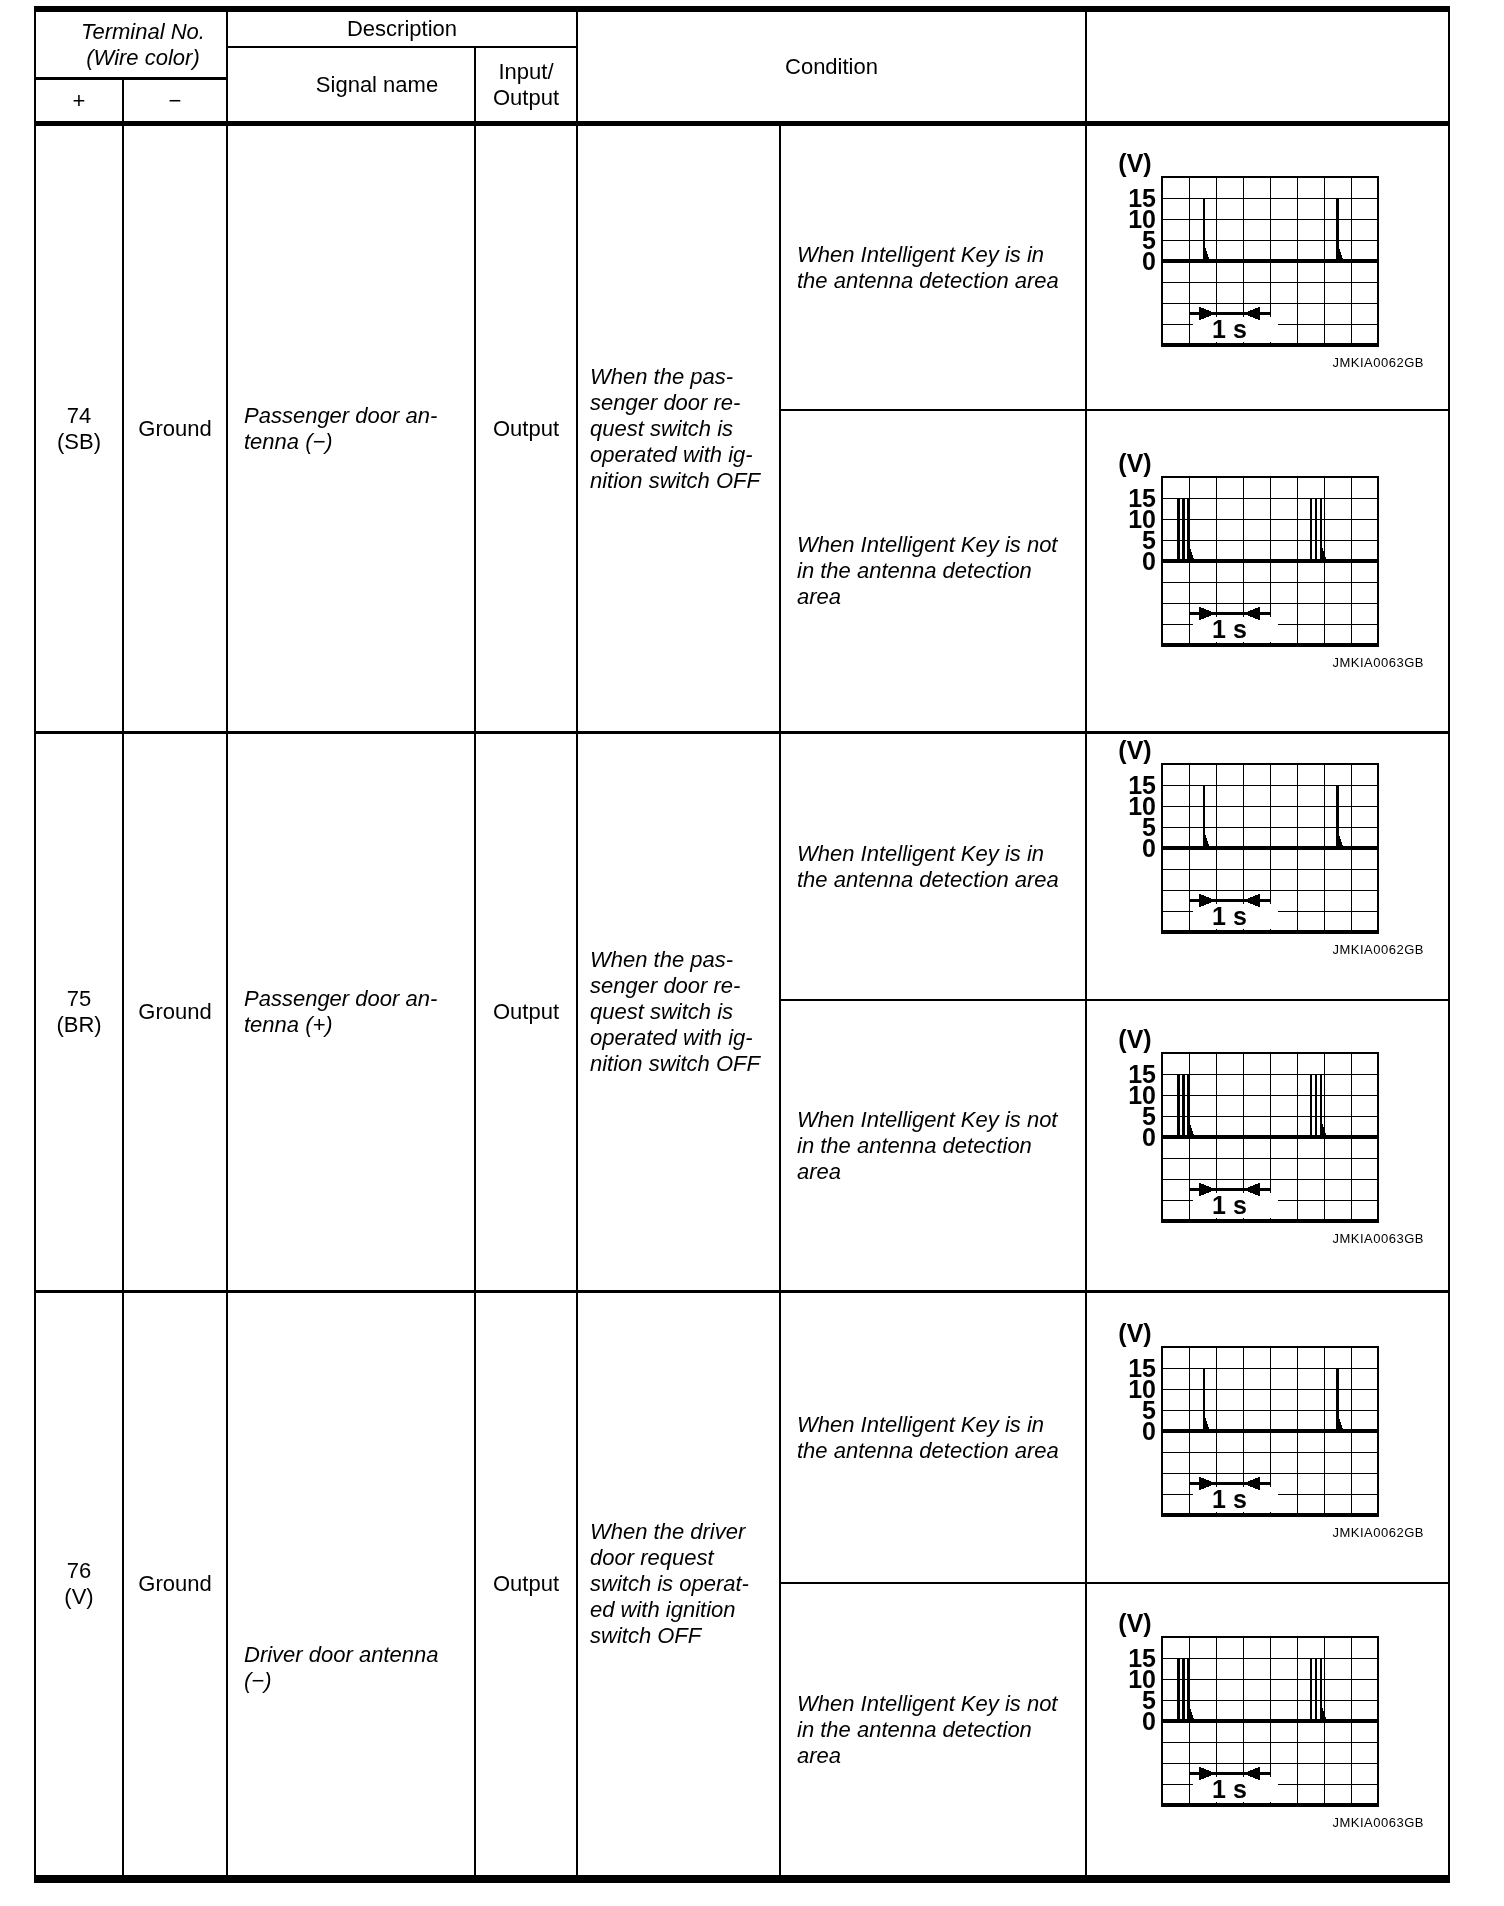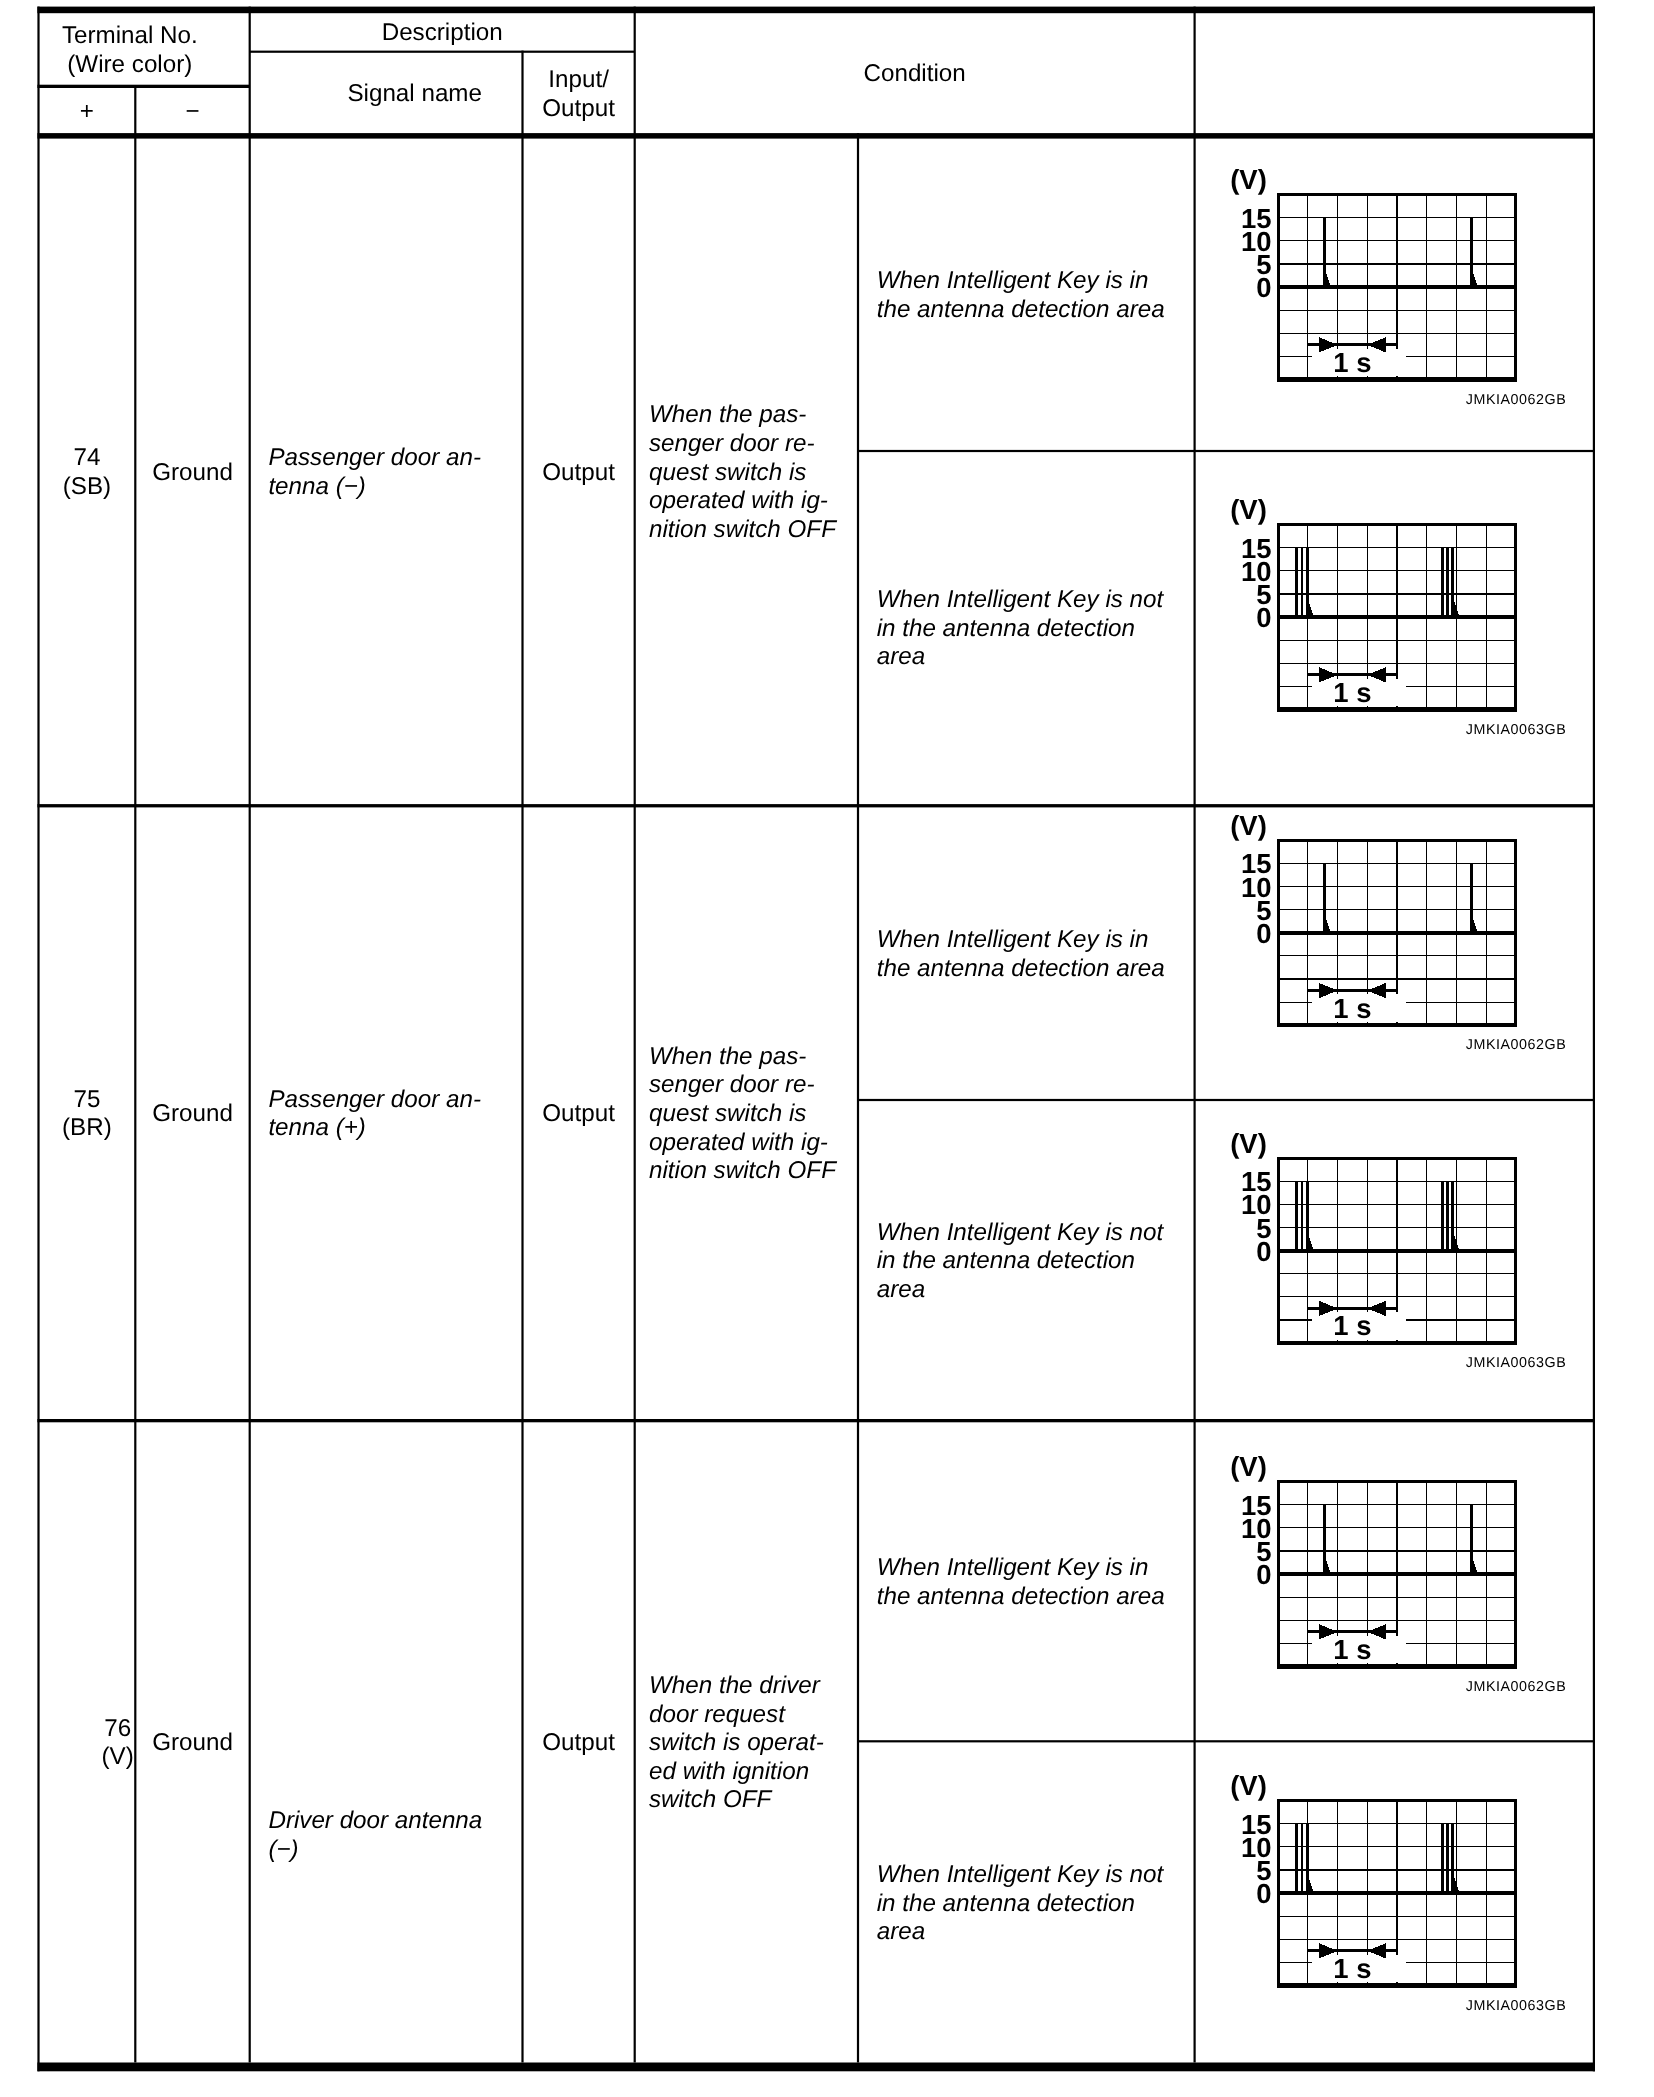--- a/index.html
+++ b/index.html
@@ -33,21 +33,21 @@
 
   <div class="ln" style="left:34px;top:6px;width:2px;height:1877px;"></div>
   <div class="ln" style="left:122px;top:78px;width:2px;height:1797px;"></div>
   <div class="ln" style="left:226px;top:6px;width:2px;height:1869px;"></div>
   <div class="ln" style="left:474px;top:46px;width:2px;height:1829px;"></div>
   <div class="ln" style="left:576px;top:6px;width:2px;height:1869px;"></div>
   <div class="ln" style="left:779px;top:121px;width:2px;height:1754px;"></div>
   <div class="ln" style="left:1085px;top:6px;width:2px;height:1869px;"></div>
   <div class="ln" style="left:1448px;top:6px;width:2px;height:1877px;"></div>
 
-  <div class="cell center hdr" style="left:23px;top:12px;width:190px;height:65px;">Terminal No.
+  <div class="cell center hdr" style="left:48px;top:12px;width:190px;height:65px;font-style:italic;">Terminal No.
 (Wire color)</div>
   <div class="cell center hdr" style="left:36px;top:80px;width:86px;height:41px;">+</div>
   <div class="cell center hdr" style="left:124px;top:80px;width:102px;height:41px;">−</div>
   <div class="cell center hdr" style="left:228px;top:12px;width:348px;height:34px;">Description</div>
   <div class="cell center hdr" style="left:228px;top:48px;width:298px;height:73px;">Signal name</div>
   <div class="cell center hdr" style="left:476px;top:48px;width:100px;height:73px;">Input/
 Output</div>
   <div class="cell center hdr" style="left:578px;top:12px;width:507px;height:109px;">Condition</div>
 
   <div class="cell center" style="left:36px;top:126px;width:86px;height:605px;">74
@@ -245,21 +245,21 @@
         <path d="M 219.76 114 L 226.76 114 L 221.76 99 Z" fill="#000"></path>
         <text x="56" y="60" font-size="25" font-weight="bold" text-anchor="end">15</text>
         <text x="56" y="81" font-size="25" font-weight="bold" text-anchor="end">10</text>
         <text x="56" y="102" font-size="25" font-weight="bold" text-anchor="end">5</text>
         <text x="56" y="123" font-size="25" font-weight="bold" text-anchor="end">0</text>
         <text x="35" y="25" font-size="25" font-weight="bold" text-anchor="middle">(V)</text>
       </svg>
     <div class="figcap">JMKIA0063GB</div>
   </div>
 
-  <div class="cell center" style="left:36px;top:1293px;width:86px;height:582px;margin-left:28px;">76
+  <div class="cell center" style="left:36px;top:1293px;width:86px;height:582px;">76
 (V)</div>
   <div class="cell center" style="left:124px;top:1293px;width:102px;height:582px;">Ground</div>
   <div class="cell left" style="left:244px;top:1293px;width:228px;height:750px;">Driver door antenna
 (−)</div>
   <div class="cell center" style="left:476px;top:1293px;width:100px;height:582px;">Output</div>
   <div class="cell left" style="left:590px;top:1293px;width:188px;height:582px;">When the driver
 door request
 switch is operat-
 ed with ignition
 switch OFF</div>

